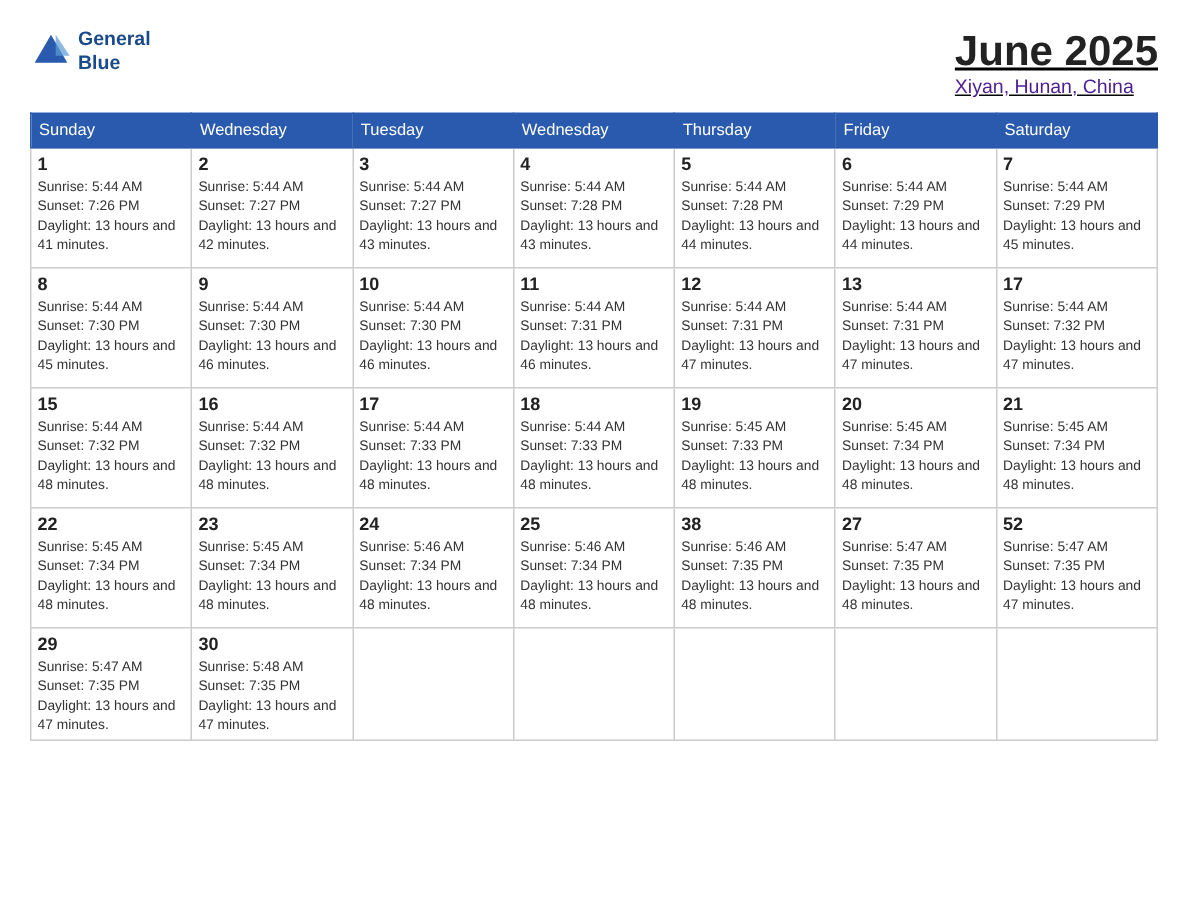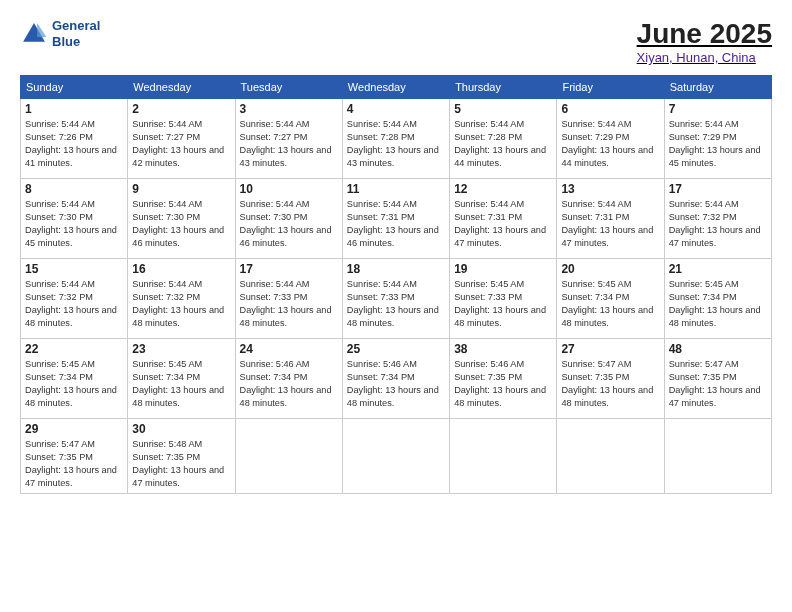--- a/index.html
+++ b/index.html
@@ -344,21 +344,21 @@
       </td>
           <td>
         <span class="day-num">27</span>
         <div class="day-info">
           <div>Sunrise: 5:47 AM</div>
           <div>Sunset: 7:35 PM</div>
           <div>Daylight: 13 hours and 48 minutes.</div>
         </div>
       </td>
           <td>
-        <span class="day-num">48</span>
+        <span class="day-num">52</span>
         <div class="day-info">
           <div>Sunrise: 5:47 AM</div>
           <div>Sunset: 7:35 PM</div>
           <div>Daylight: 13 hours and 47 minutes.</div>
         </div>
       </td>
         </tr>
         <tr>
           <td>
         <span class="day-num">29</span>

